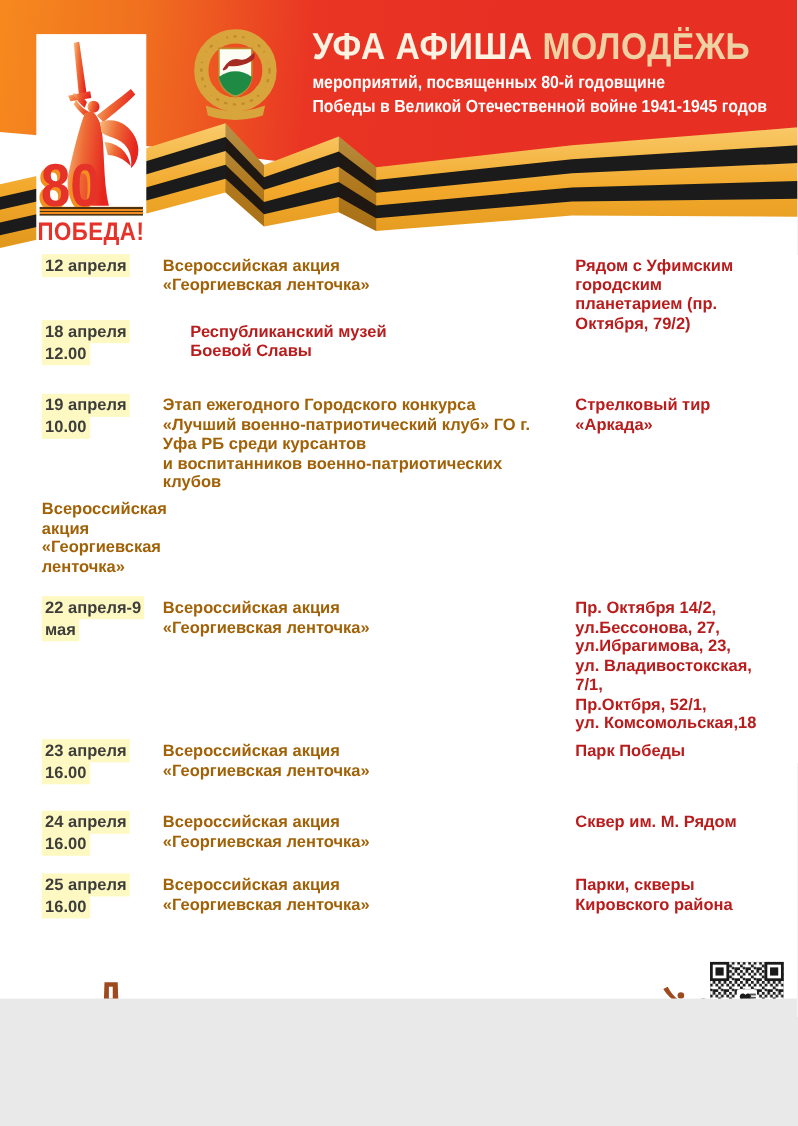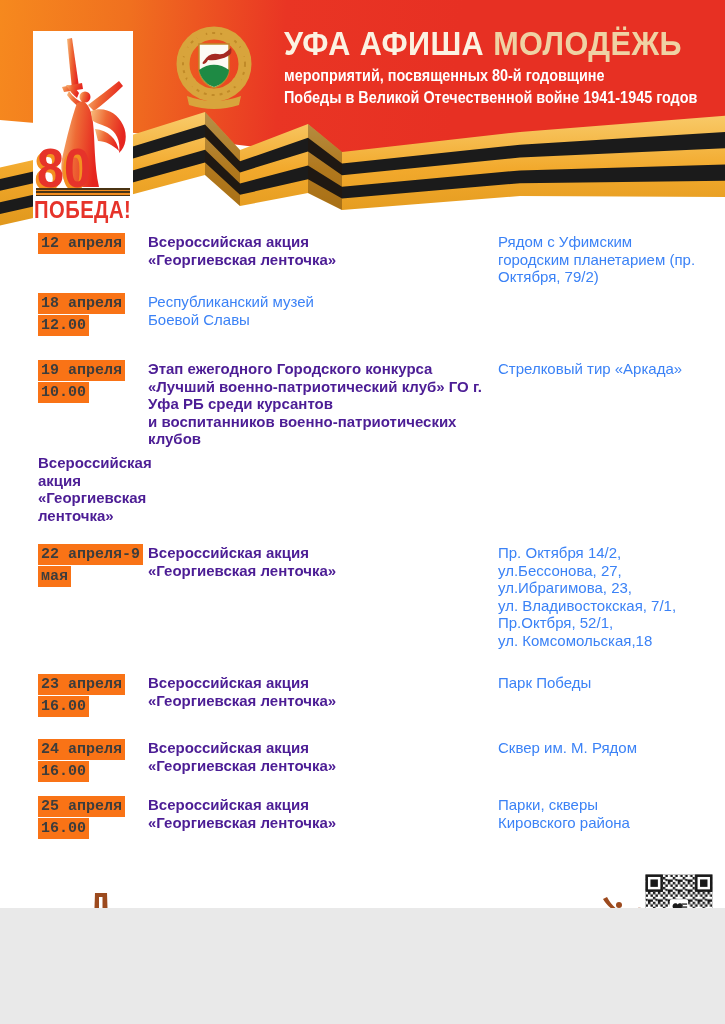--- a/index.html
+++ b/index.html
@@ -44,25 +44,25 @@
     transform:scaleX(.88);transform-origin:left top;letter-spacing:.5px;
   }
 
   
   .row{
     position:absolute;left:38px;width:664px;display:grid;
     grid-template-columns:110px 350px 204px;font-size:15px;
   }
   .cell-date{font-weight:700;color:#3D3D3C;line-height:19.5px;}
   .cell-date .hl{
-    background:#f97316;padding:2px 3px 2px 3px;white-space:pre-line;
-    -webkit-box-decoration-break:clone;box-decoration-break:clone;font-family:Liberation Mono, monospace;
-  }
-  .cell-evt{font-weight:700;color:#4c1d95;line-height:17.5px;white-space:pre-line;padding-top:1px;}
-  .cell-loc{font-weight:400;color:#3b82f6;line-height:17.5px;white-space:pre-line;padding-top:1px;}
+    background:#fef9c3;padding:2px 3px 2px 3px;white-space:pre-line;
+    -webkit-box-decoration-break:clone;box-decoration-break:clone;
+  }
+  .cell-evt{font-weight:700;color:#a16207;line-height:17.5px;white-space:pre-line;padding-top:1px;}
+  .cell-loc{font-weight:700;color:#b91c1c;line-height:17.5px;white-space:pre-line;padding-top:1px;margin-left:25px;}
 </style>
 </head>
 <body>
 
 <div class="page">
 
   <svg class="layer" width="725" height="250" viewBox="0 0 725 250">
     <defs>
       <linearGradient id="hdr" gradientUnits="userSpaceOnUse" x1="0" y1="0" x2="460" y2="40">
         <stop offset="0" stop-color="#F6891E"></stop>

